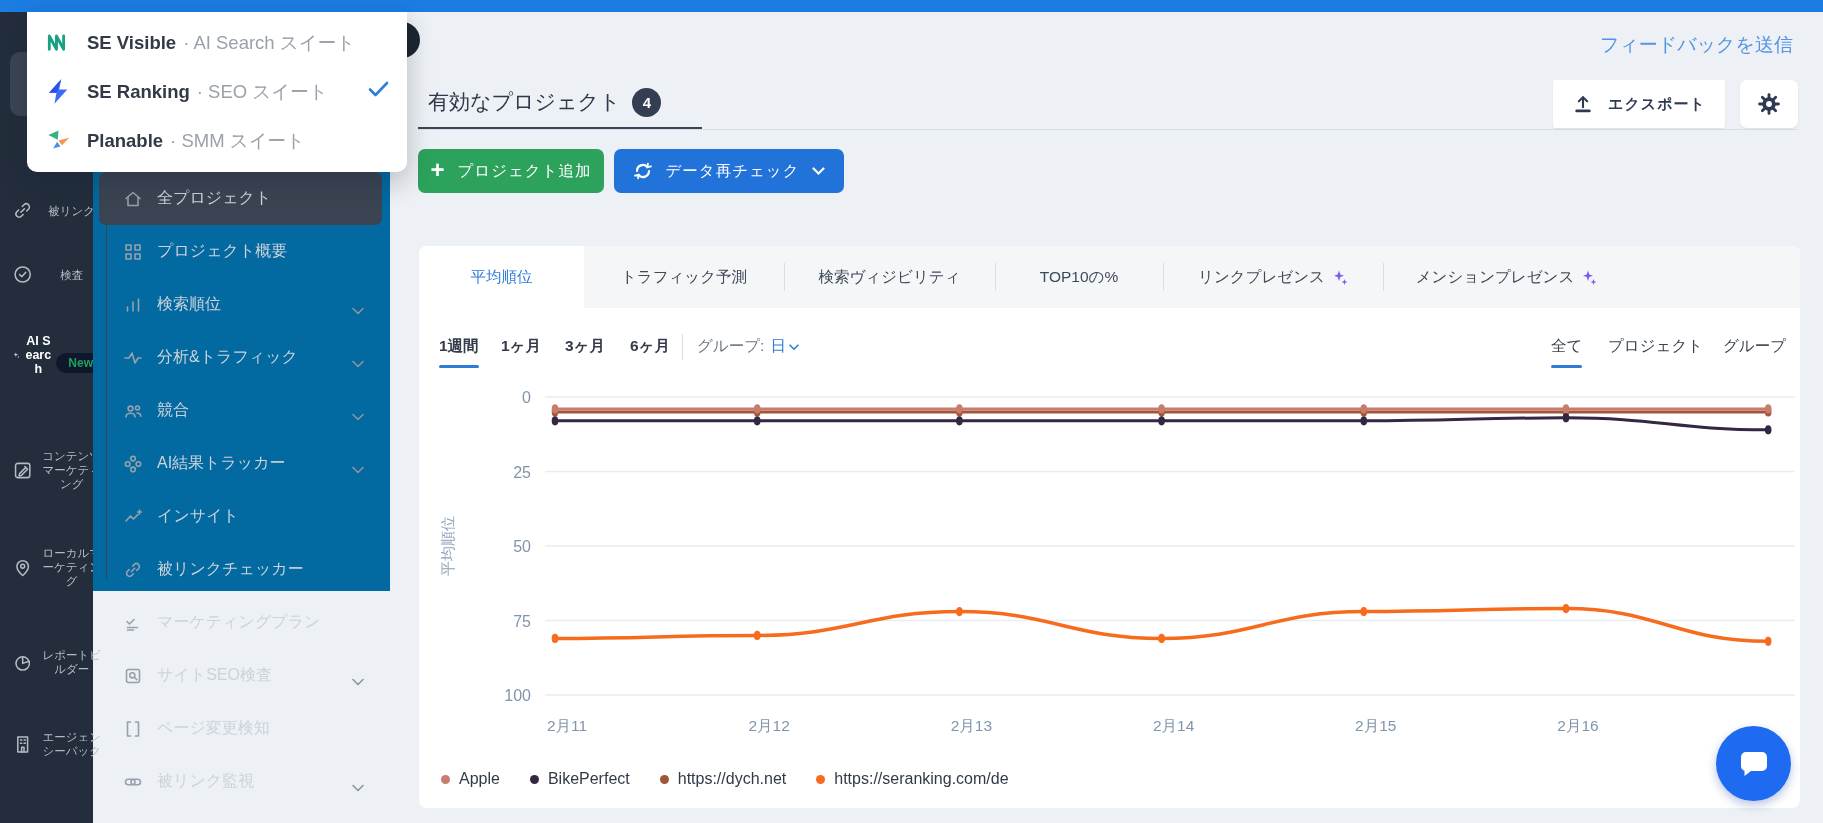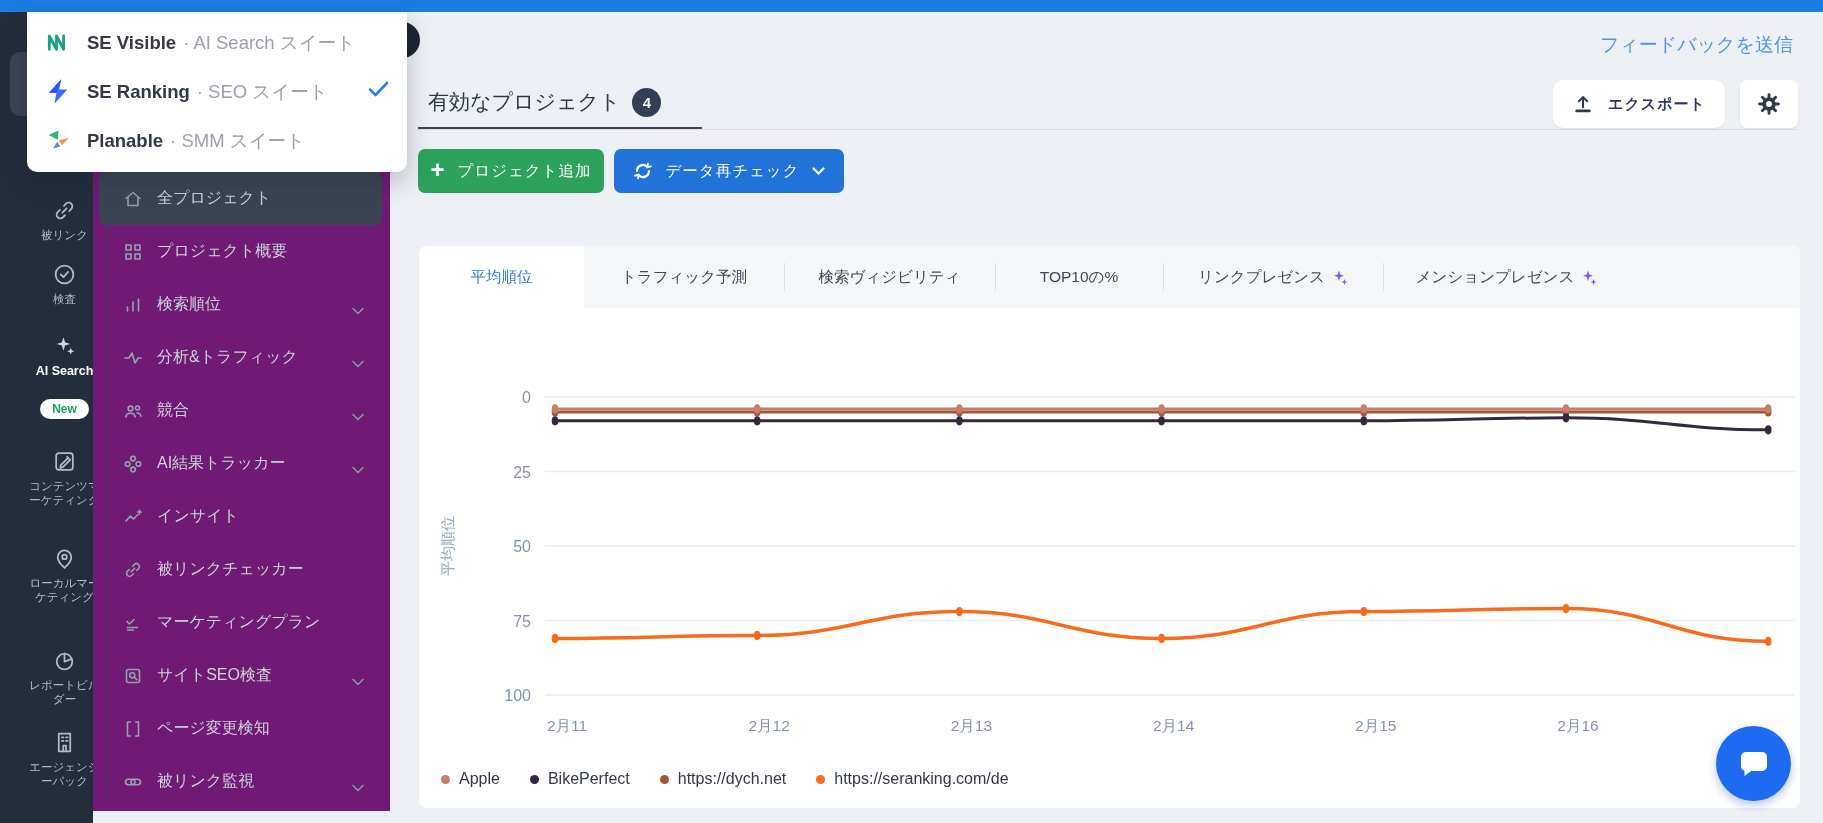--- a/index.html
+++ b/index.html
@@ -9,28 +9,28 @@
     background:#edf0f4;
     font-family:"Liberation Sans","DejaVu Sans",sans-serif;
     color:#333b49;
   }
   
   .topbar { position:absolute; left:0; top:0; width:1823px; height:12px; background:#1b7ce2; z-index:5; }
 
   
   .rail { position:absolute; left:0; top:12px; width:93px; height:811px; background:#232d3b; z-index:20; }
   .rail-logo-slot { position:absolute; left:10px; top:40px; width:68px; height:64px; border-radius:10px; background:#3b4554; }
-  .rail-item { position:absolute; left:18px; width:93px; display:flex; flex-direction:column; align-items:center; gap:5px; cursor:pointer; }
+  .rail-item { position:absolute; left:12px; width:93px; display:flex; flex-direction:row; align-items:center; gap:5px; cursor:pointer; }
   .rail-item svg { width:25px; height:25px; stroke:#b2bcc7; fill:none; stroke-width:1.7; stroke-linecap:round; stroke-linejoin:round; }
   .rail-label { font-size:11.5px; line-height:14px; color:#b6bfca; text-align:center; width:78px; word-break:break-all; }
   .rail-label.strong { color:#ffffff; font-weight:bold; font-size:12.5px; }
-  .new-badge { background:#ffffff; color:#1fa05f; font-size:12px; font-weight:bold; border-radius:12px; padding:3px 12px; margin-top:16px; }
-
-  
-  .sidebar { position:absolute; left:93px; top:12px; width:297px; height:799px; background:#701a75; z-index:20; }
+  .new-badge { background:#0f172a; color:#1fa05f; font-size:12px; font-weight:bold; border-radius:12px; padding:3px 12px; margin-top:16px; }
+
+  
+  .sidebar { position:absolute; left:93px; top:12px; width:297px; height:579px; background:#0369a1; z-index:20; }
   .sidebar::before { content:''; position:absolute; left:13px; top:128px; bottom:12px; width:1px; background:#39434f; }
   .menu { position:absolute; top:160px; left:0; right:0; }
   .menu-item { position:relative; height:53px; display:flex; align-items:center; padding-left:30px; cursor:pointer; color:#ccd3da; font-size:16px; }
   .menu-item svg { width:20px; height:20px; stroke:#96a1ad; fill:none; stroke-width:1.6; stroke-linecap:round; stroke-linejoin:round; margin-right:14px; flex:0 0 20px; }
   .menu-item.active { background:#3b4452; border-radius:7px; margin:0 8px 0 6px; padding-left:24px; }
   .menu-item .chev { position:absolute; right:26px; top:50%; margin-top:-4px; width:12px; height:8px; }
   .menu-item .chev svg { width:12px; height:8px; margin:0; stroke:#8b95a1; }
 
   
   .suite-menu { position:absolute; left:27px; top:12px; width:380px; height:160px; background:#ffffff; border-radius:0 0 10px 10px; box-shadow:0 10px 26px rgba(20,30,50,.25); z-index:100; padding-top:6px; }
@@ -43,21 +43,21 @@
   .avatar-partial { position:absolute; left:384px; top:22px; width:36px; height:36px; border-radius:50%; background:#1c2430; z-index:50; }
 
   
   .feedback-link { position:absolute; top:32px; right:30px; font-size:19px; color:#5494e2; cursor:pointer; z-index:6; }
   .page-tab { position:absolute; left:428px; top:88px; display:flex; cursor:pointer; }
   .page-tab-label { font-size:21px; color:#30394a; }
   .count-badge { margin-left:12px; width:29px; height:29px; border-radius:50%; background:#333e52; color:#fff; font-size:15px; font-weight:bold; display:flex; align-items:center; justify-content:center; }
   .page-tab-underline { position:absolute; left:418px; top:127px; width:284px; height:3px; background:#3a4456; }
   .header-rule { position:absolute; left:418px; top:129px; width:1380px; height:1px; background:#dadfe6; }
 
-  .export-btn { position:absolute; left:1553px; top:80px; width:172px; height:48px; background:#fff; border-radius:10px; display:flex; align-items:center; justify-content:center; gap:14px; cursor:pointer; box-shadow:0 1px 2px rgba(30,40,60,.08); }
+  .export-btn { position:absolute; left:1553px; top:80px; width:172px; height:48px; background:#fff; border-radius:2px; display:flex; align-items:center; justify-content:center; gap:14px; cursor:pointer; box-shadow:0 1px 2px rgba(30,40,60,.08); }
   .export-btn span { font-size:15px; font-weight:bold; color:#2e3a52; letter-spacing:1px; }
   .gear-btn { position:absolute; left:1740px; top:80px; width:58px; height:48px; background:#fff; border-radius:7px; display:flex; align-items:center; justify-content:center; cursor:pointer; box-shadow:0 1px 2px rgba(30,40,60,.08); }
 
   
   .btn { position:absolute; top:149px; height:44px; border-radius:7px; display:flex; align-items:center; justify-content:center; color:#fff; font-size:15.5px; cursor:pointer; gap:12px; letter-spacing:1px; }
   .btn-add { left:418px; width:186px; background:#2ca25d; }
   .btn-add .plus { font-size:24px; font-weight:bold; line-height:1; margin-top:-2px; }
   .btn-recheck { left:614px; width:230px; background:#2173d9; }
 
   
@@ -385,20 +385,35 @@
     </div>
     <div class="ctab" style="flex:0 0 247px">
       <span>メンションプレゼンス</span>
       <svg class="sparkle" viewBox="0 0 15 15" fill="#7a5af8">
           <path d="M6 0.5l1.3 3.9L11 5.7 7.3 7 6 11 4.7 7 1 5.7l3.7-1.3z"></path>
           <path d="M11.5 9l.8 2.2 2.2.8-2.2.8-.8 2.2-.8-2.2-2.2-.8 2.2-.8z"></path>
         </svg>
     </div>
   </div>
 
+  <div class="controls">
+    <span class="trange active" style="left:20px">1週間</span>
+    <span class="trange" style="left:82px">1ヶ月</span>
+    <span class="trange" style="left:146px">3ヶ月</span>
+    <span class="trange" style="left:211px">6ヶ月</span>
+    <span class="ctrl-divider"></span>
+    <span class="group-by">
+      <span class="glabel">グループ:</span><span class="gvalue">日</span><svg viewBox="0 0 10 7" fill="none" stroke="#2e7cd6" stroke-width="1.6" stroke-linecap="round">
+          <path d="M1 1.2l4 4 4-4"></path>
+        </svg>
+    </span>
+    <span class="scope active" style="left:1132px">全て</span>
+    <span class="scope" style="left:1189px">プロジェクト</span>
+    <span class="scope" style="left:1304px">グループ</span>
+  </div>
 
   <div class="chart-wrap">
     <svg id="chart-svg" width="1381" height="432" viewBox="0 0 1381 432">
         <line x1="126" y1="65" x2="1376" y2="65" stroke="#e9edf1" stroke-width="1.5"></line>
         <text x="112" y="71" text-anchor="end" fill="#8095ab" font-size="16">0</text>
         <line x1="126" y1="139.5" x2="1376" y2="139.5" stroke="#e9edf1" stroke-width="1.5"></line>
         <text x="112" y="145.5" text-anchor="end" fill="#8095ab" font-size="16">25</text>
         <line x1="126" y1="214" x2="1376" y2="214" stroke="#e9edf1" stroke-width="1.5"></line>
         <text x="112" y="220" text-anchor="end" fill="#8095ab" font-size="16">50</text>
         <line x1="126" y1="288.5" x2="1376" y2="288.5" stroke="#e9edf1" stroke-width="1.5"></line>

